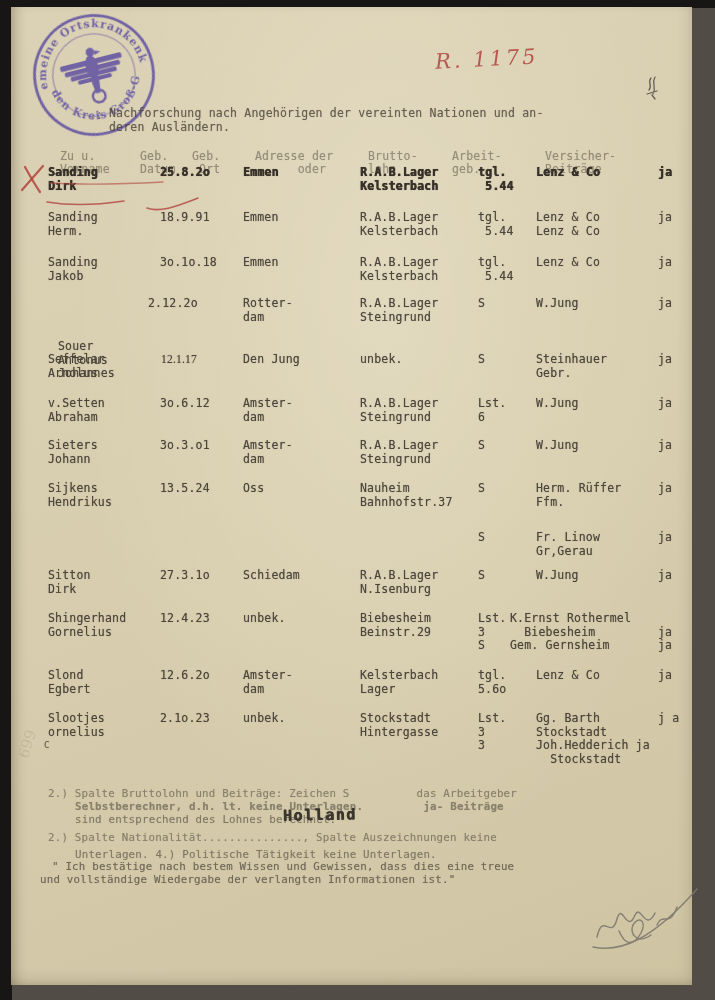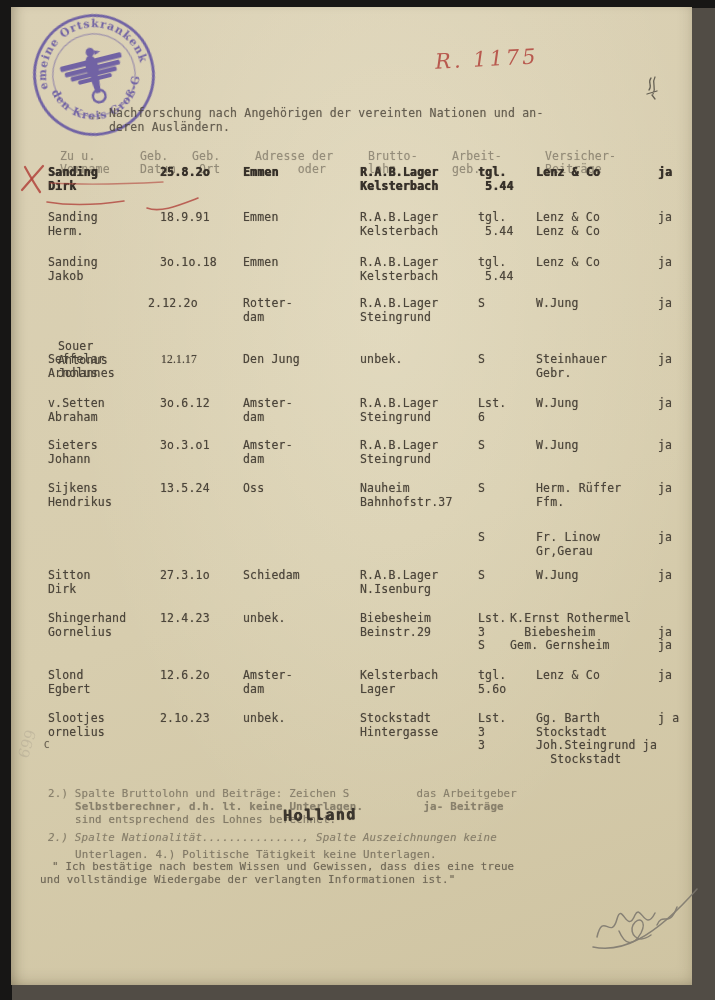--- a/index.html
+++ b/index.html
@@ -276,33 +276,33 @@
 ornelius</div>
         <div class="tcell" style="left: 112px;">2.1o.23</div>
         <div class="tcell" style="left: 195px;">unbek.</div>
         <div class="tcell" style="left: 312px;">Stockstadt
 Hintergasse</div>
         <div class="tcell" style="left: 430px;">Lst.
 3
 3</div>
         <div class="tcell" style="left: 488px;">Gg. Barth
 Stockstadt
-Joh.Steingrund ja
+Joh.Hedderich ja
   Stockstadt</div>
         <div class="tcell" style="left: 610px;">j a</div>
       </div>
     </div>
 
   <span class="insert-c ink">C</span>
 
   <div id="fn-host" class="ink">
       <div class="fnline fn0" style="top: 780px; left: 37px;">2.) Spalte Bruttolohn und Beiträge: Zeichen S          das Arbeitgeber</div>
       <div class="fnline fn1" style="top: 793px; left: 64px; font-weight: bold;">Selbstberechner, d.h. lt. keine Unterlagen.         ja- Beiträge</div>
       <div class="fnline fn2" style="top: 806px; left: 64px;">sind entsprechend des Lohnes berechnet.</div>
-      <div class="fnline fn3" style="top: 824px; left: 37px; font-style: italic;">2.) Spalte Nationalität..............., Spalte Auszeichnungen keine</div>
+      <div class="fnline fn3" style="top: 824px; left: 37px;">2.) Spalte Nationalität..............., Spalte Auszeichnungen keine</div>
       <div class="fnline fn4" style="top: 841px; left: 64px;">Unterlagen. 4.) Politische Tätigkeit keine Unterlagen.</div>
       <div class="fnline fn5" style="top: 853px; left: 41px;">" Ich bestätige nach bestem Wissen und Gewissen, dass dies eine treue</div>
       <div class="fnline fn6" style="top: 866px; left: 29px;">und vollständige Wiedergabe der verlangten Informationen ist."</div>
     </div>
 
   <span class="holland">Holland</span>
 
   <svg class="red-overlay" width="681" height="978">
     <g stroke="#b2443c" fill="none" stroke-linecap="round">
       <path d="M11,183 L32,159" stroke-width="2.2" opacity=".85"></path>

